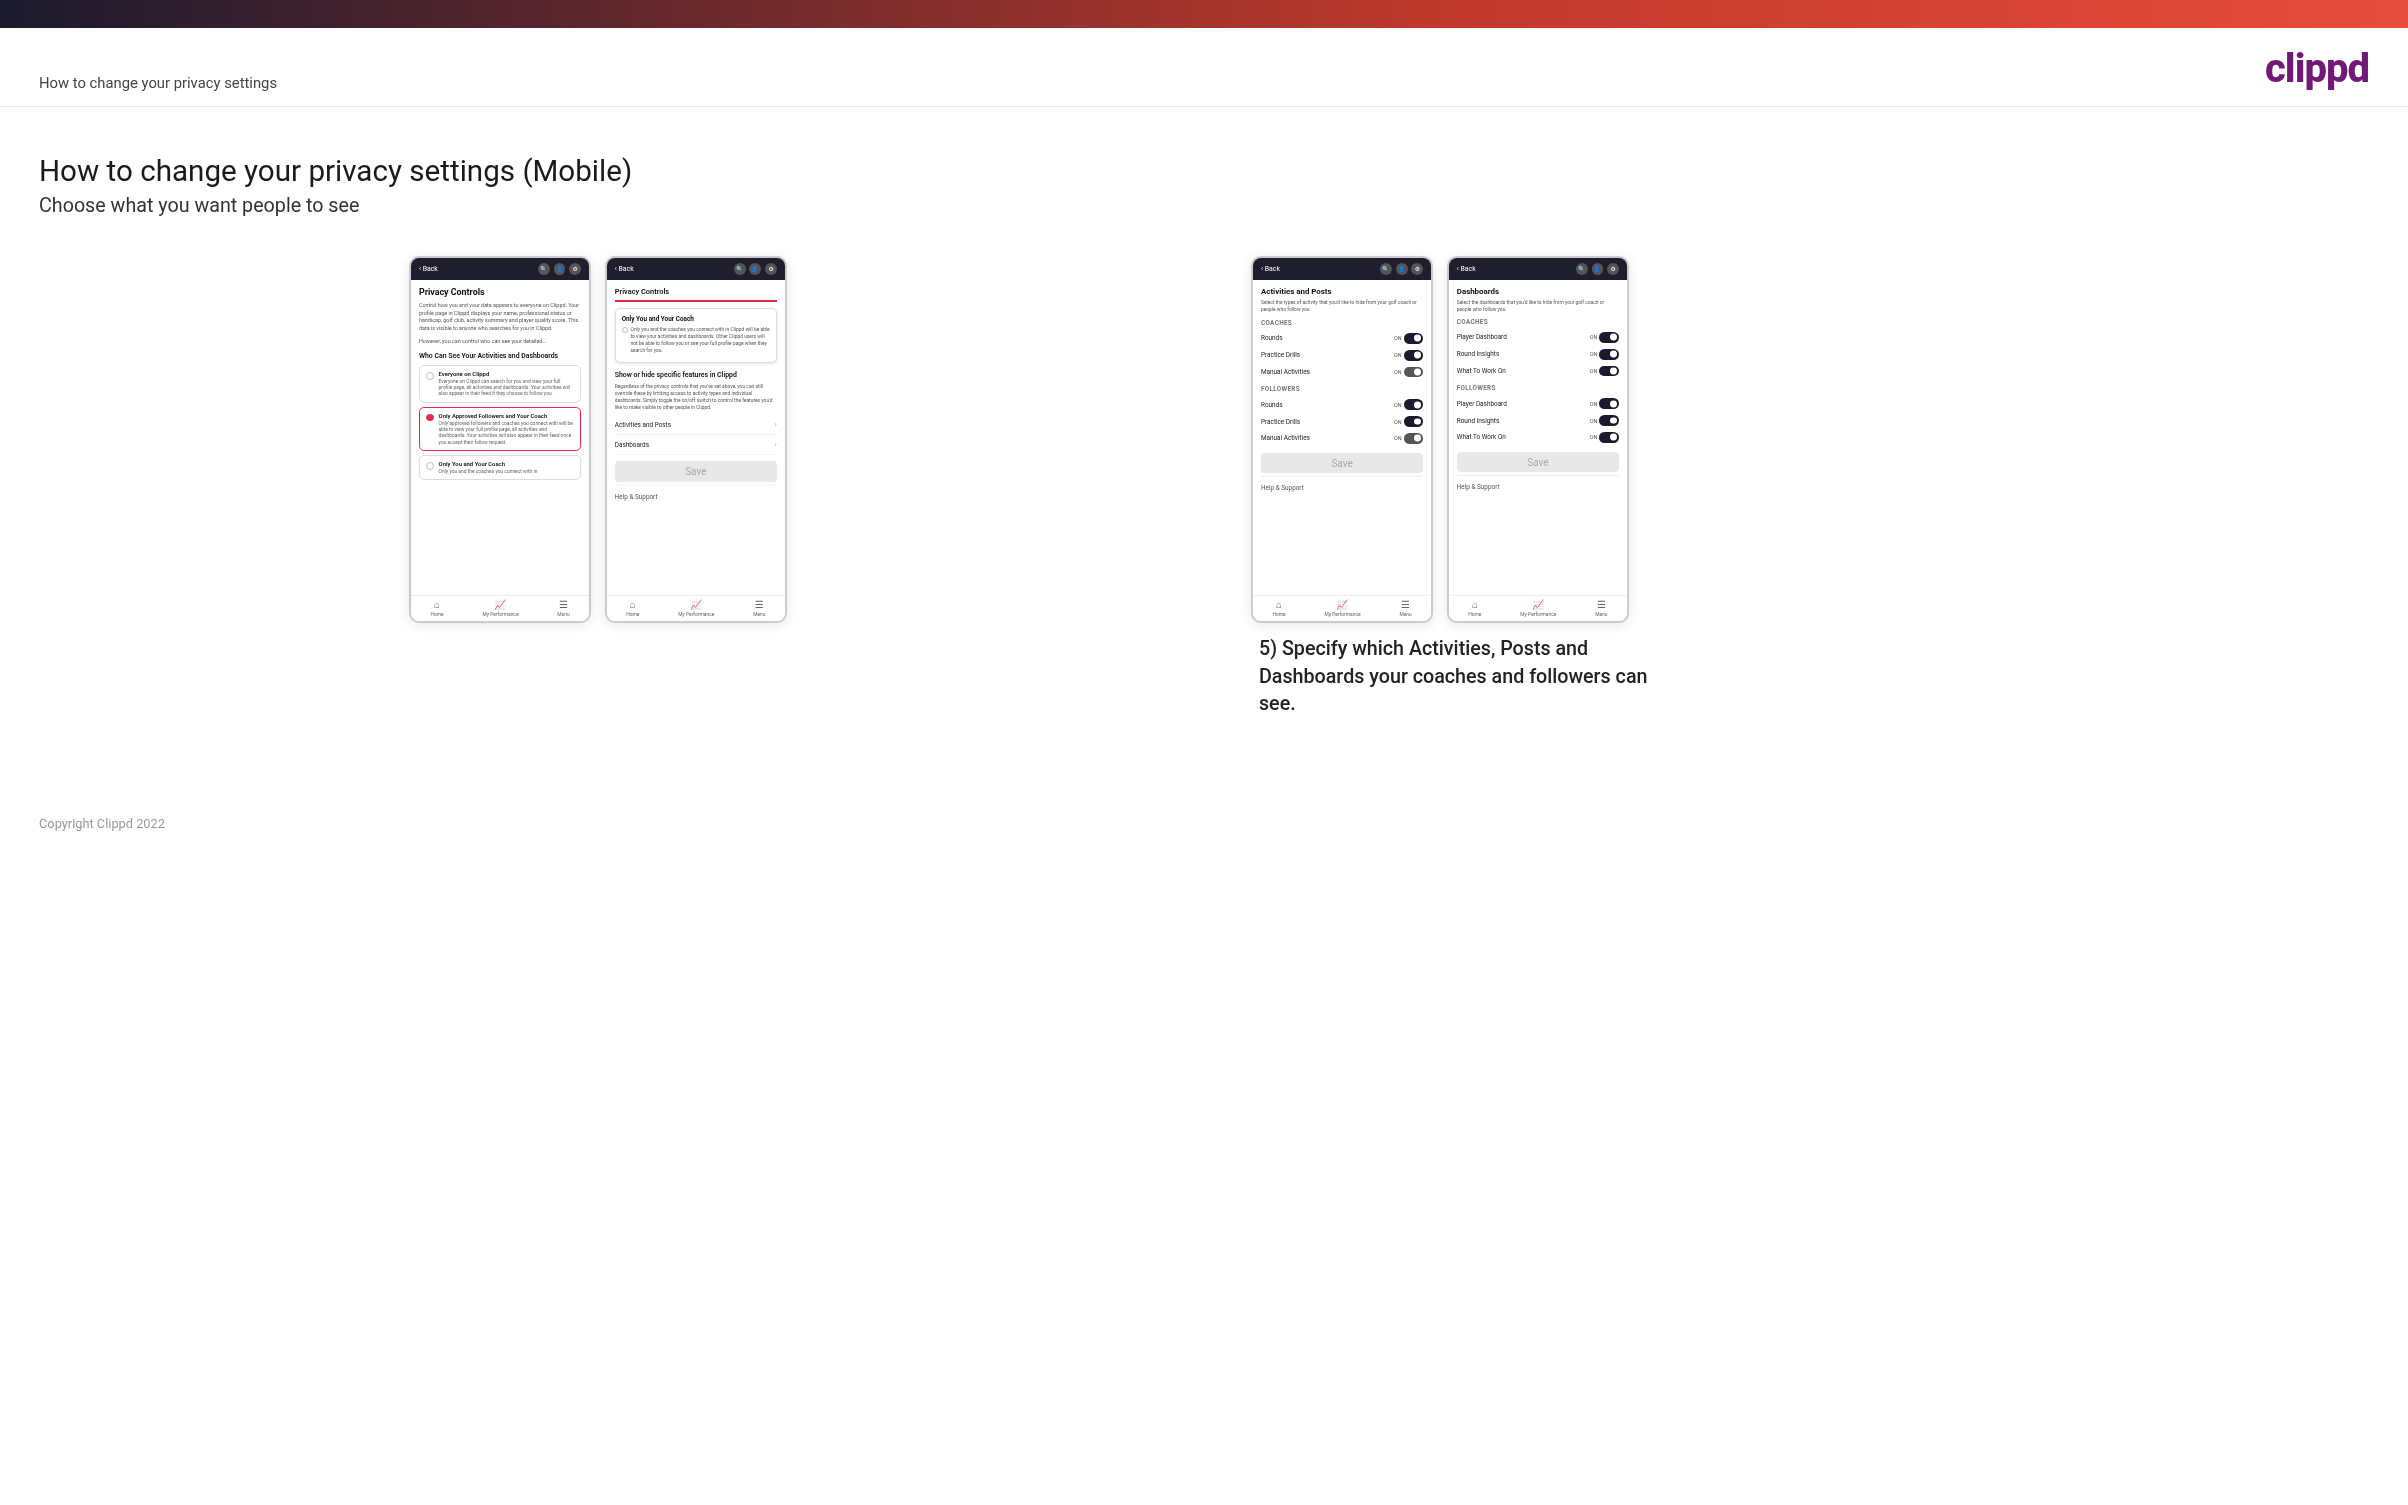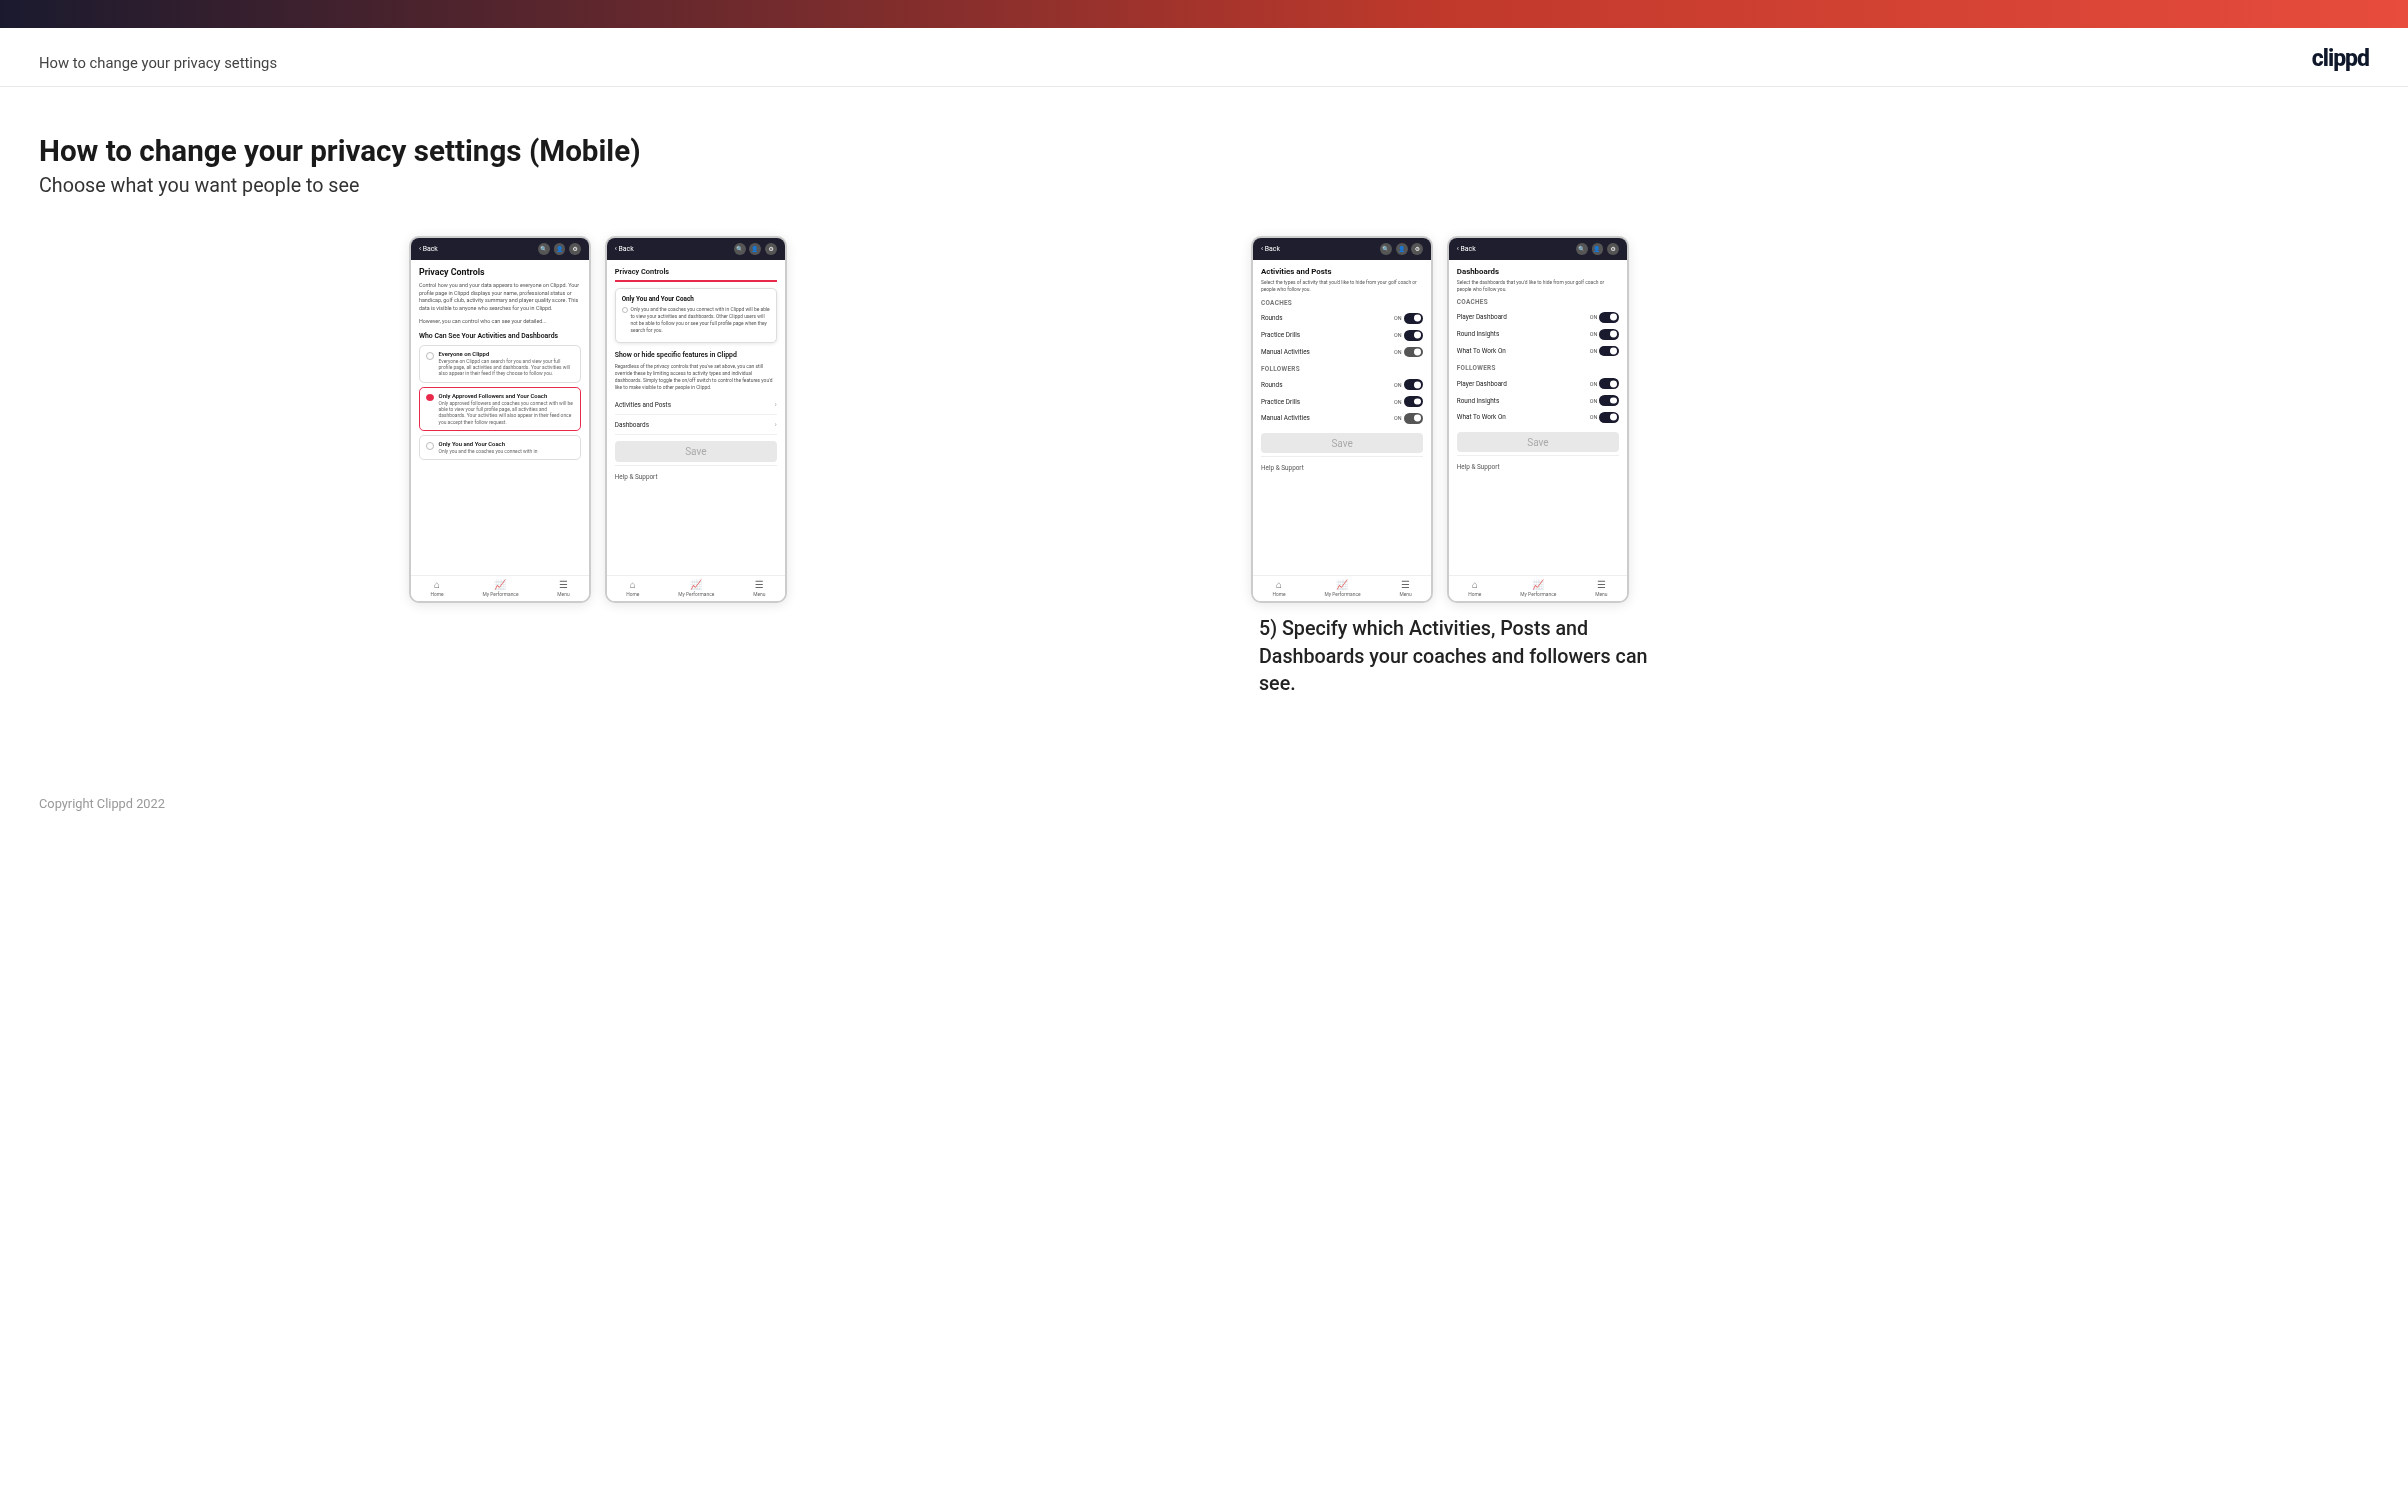--- a/index.html
+++ b/index.html
@@ -21,33 +21,33 @@
       align-items: flex-end;
       justify-content: space-between;
       padding: 17.7px 39px 13.8px 39px;
       border-bottom: 1.5px solid #e8e8e8;
     }
     .header-title {
       font-size: 14.8px;
       color: #444;
     }
     .logo {
-      font-size: 23px;
+      font-size: 40px;
       font-weight: 800;
-      color: #0f172a;
+      color: #701a75;
       letter-spacing: -1px;
     }
 
     
     .main {
       padding: 47px 39px 39px 39px;
     }
     .page-heading {
       font-size: 29.6px;
-      font-weight: 700;
+      font-weight: 400;
       color: #1a1a1a;
       margin-bottom: 5.9px;
     }
     .page-subheading {
       font-size: 19.7px;
       color: #333;
       margin-bottom: 39px;
       font-weight: 400;
     }
 

